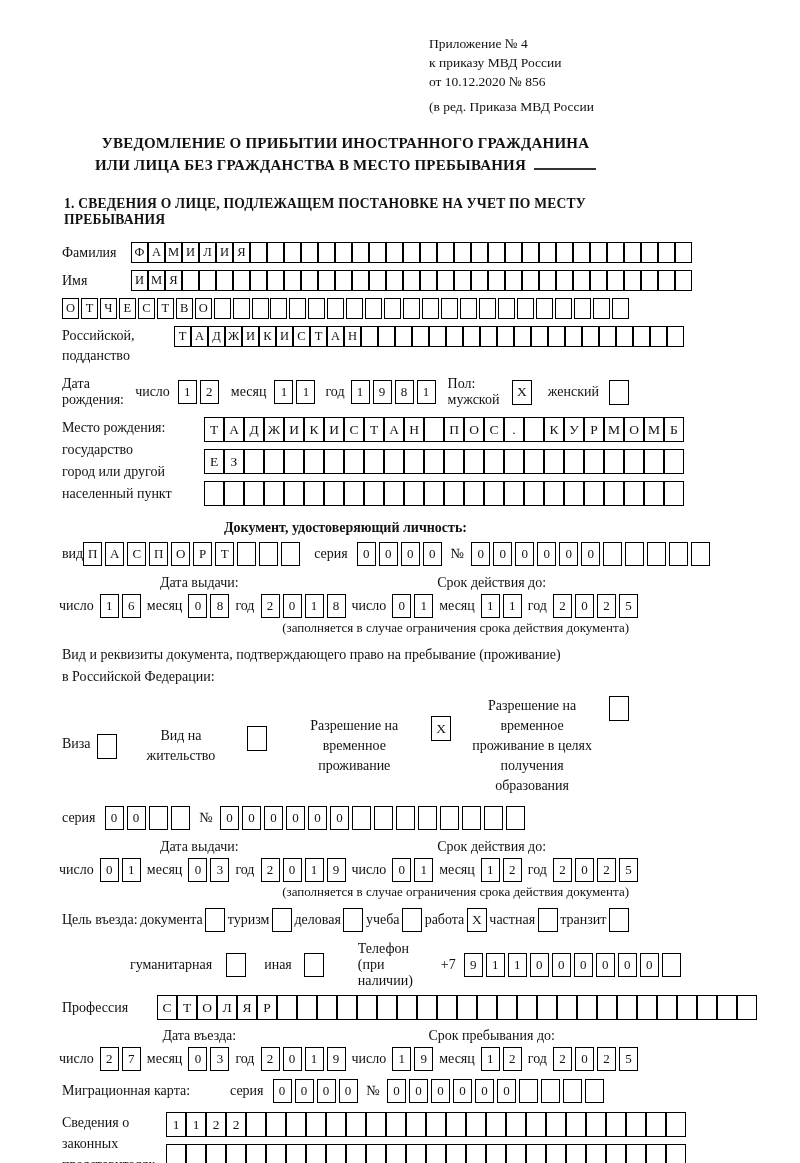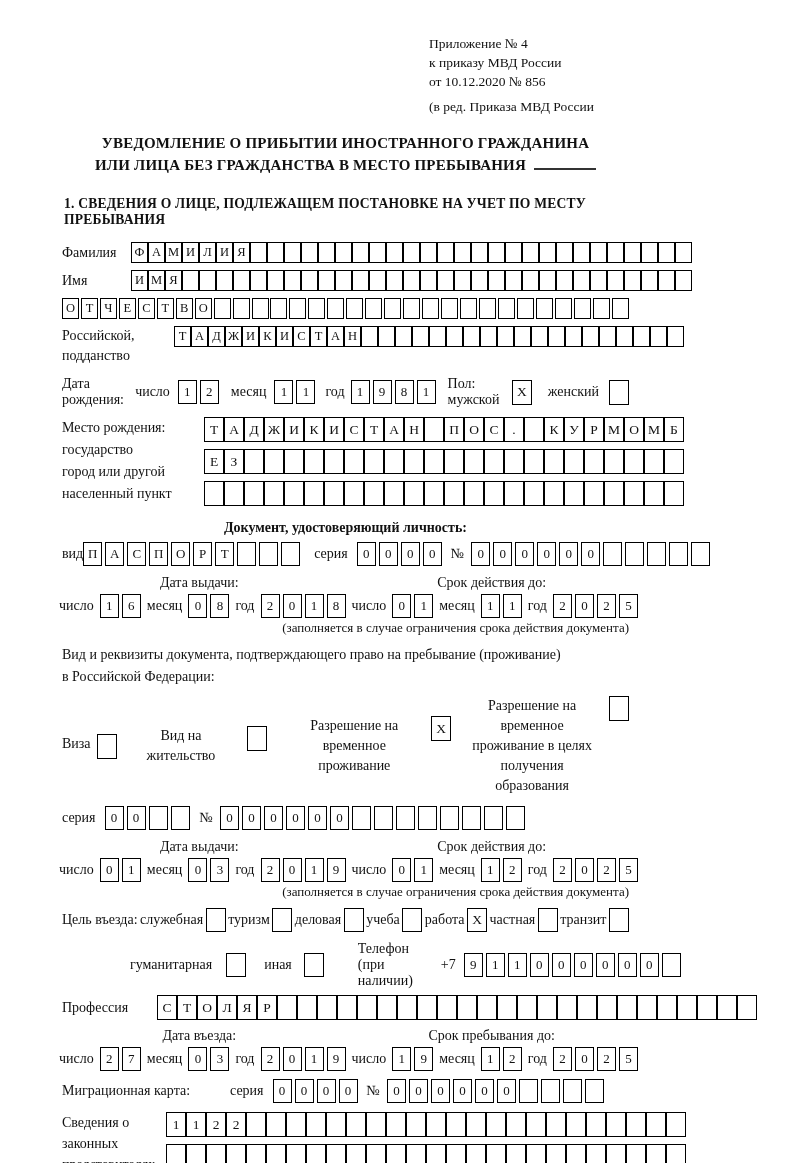--- a/index.html
+++ b/index.html
@@ -521,21 +521,21 @@
             <span class="cell">2</span>
             <span class="cell">5</span>
           </div>
       </div>
     </div>
   </div>
   <div class="note-right">(заполняется в случае ограничения срока действия документа)</div>
 
   <div class="opts1">
     <span>Цель въезда:</span>
-    <span>служебная</span>
+    <span>документа</span>
     <span class="checkbox"></span>
     <span>туризм</span>
     <span class="checkbox"></span>
     <span>деловая</span>
     <span class="checkbox"></span>
     <span>учеба</span>
     <span class="checkbox"></span>
     <span>работа</span>
     <span class="checkbox">X</span>
     <span>частная</span>

